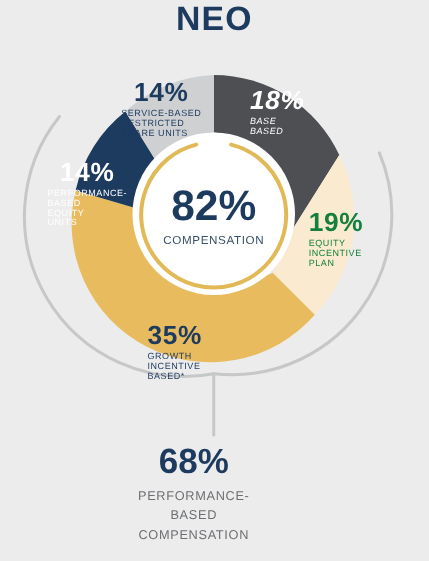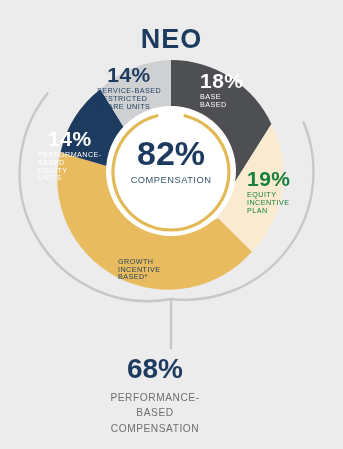--- a/index.html
+++ b/index.html
@@ -6,50 +6,50 @@
   body{
     width:343px;height:449px;
     background:#ececec;
     font-family:"Liberation Sans", sans-serif;
     overflow:hidden;
     position:relative;
   }
   #chart-root{position:absolute;inset:0;}
   #donut-svg{position:absolute;left:0;top:0;}
   .title{
-    position:absolute;top:24px;left:0;width:343px;
+    position:absolute;top:0;left:0;width:343px;
     text-align:center;
     font-size:27px;font-weight:bold;
     letter-spacing:1px;
     color:#1d3a5f;
   }
   
   .slice-label{
     position:absolute;
     line-height:1.06;
   }
   .slice-label .pct{
     font-size:21px;font-weight:bold;letter-spacing:.5px;
     display:block;margin-bottom:1px;text-align:center;
   }
   .slice-label .nm{
     font-size:7.2px;letter-spacing:.45px;
     display:block;
   }
   .slice-label .nm span{display:block;}
 
-  .lbl-base{left:200px;top:70px;color:#ffffff;text-align:left;}
+  .lbl-base{left:200px;top:70px;color:#ffffff;text-align:left;font-style:italic;}
   .lbl-aip{left:247px;top:168px;color:#15803d;text-align:left;}
   .lbl-gip{left:118px;top:258px;color:#1d3a5f;text-align:left;}
   .lbl-pbea{left:38px;top:128px;color:#ffffff;text-align:left;}
   .lbl-srsu{left:97px;top:64px;color:#1d3a5f;text-align:left;}
 
   
   .center-block{
-    position:absolute;left:101px;top:136px;width:140px;
+    position:absolute;left:101px;top:148px;width:140px;
     text-align:center;color:#1d3a5f;
   }
   .center-block .c-pct{
     font-size:34px;font-weight:bold;letter-spacing:0px;line-height:1;
   }
   .center-block .c-nm{
     margin-top:5px;font-size:9.3px;letter-spacing:.5px;line-height:1.25;
     color:#37506b;
   }
   .center-block .c-nm span{display:block;}
@@ -107,20 +107,21 @@
   <div class="slice-label lbl-aip">
     <span class="pct">19%</span>
     <span class="nm">
       <span>EQUITY</span>
       <span>INCENTIVE</span>
       <span>PLAN</span>
     </span>
   </div>
 
   <div class="slice-label lbl-gip">
+    <span class="pct">35%</span>
     <span class="nm">
       <span>GROWTH</span>
       <span>INCENTIVE</span>
       <span>BASED*</span>
     </span>
   </div>
 
   <div class="slice-label lbl-pbea">
     <span class="pct">14%</span>
     <span class="nm">

